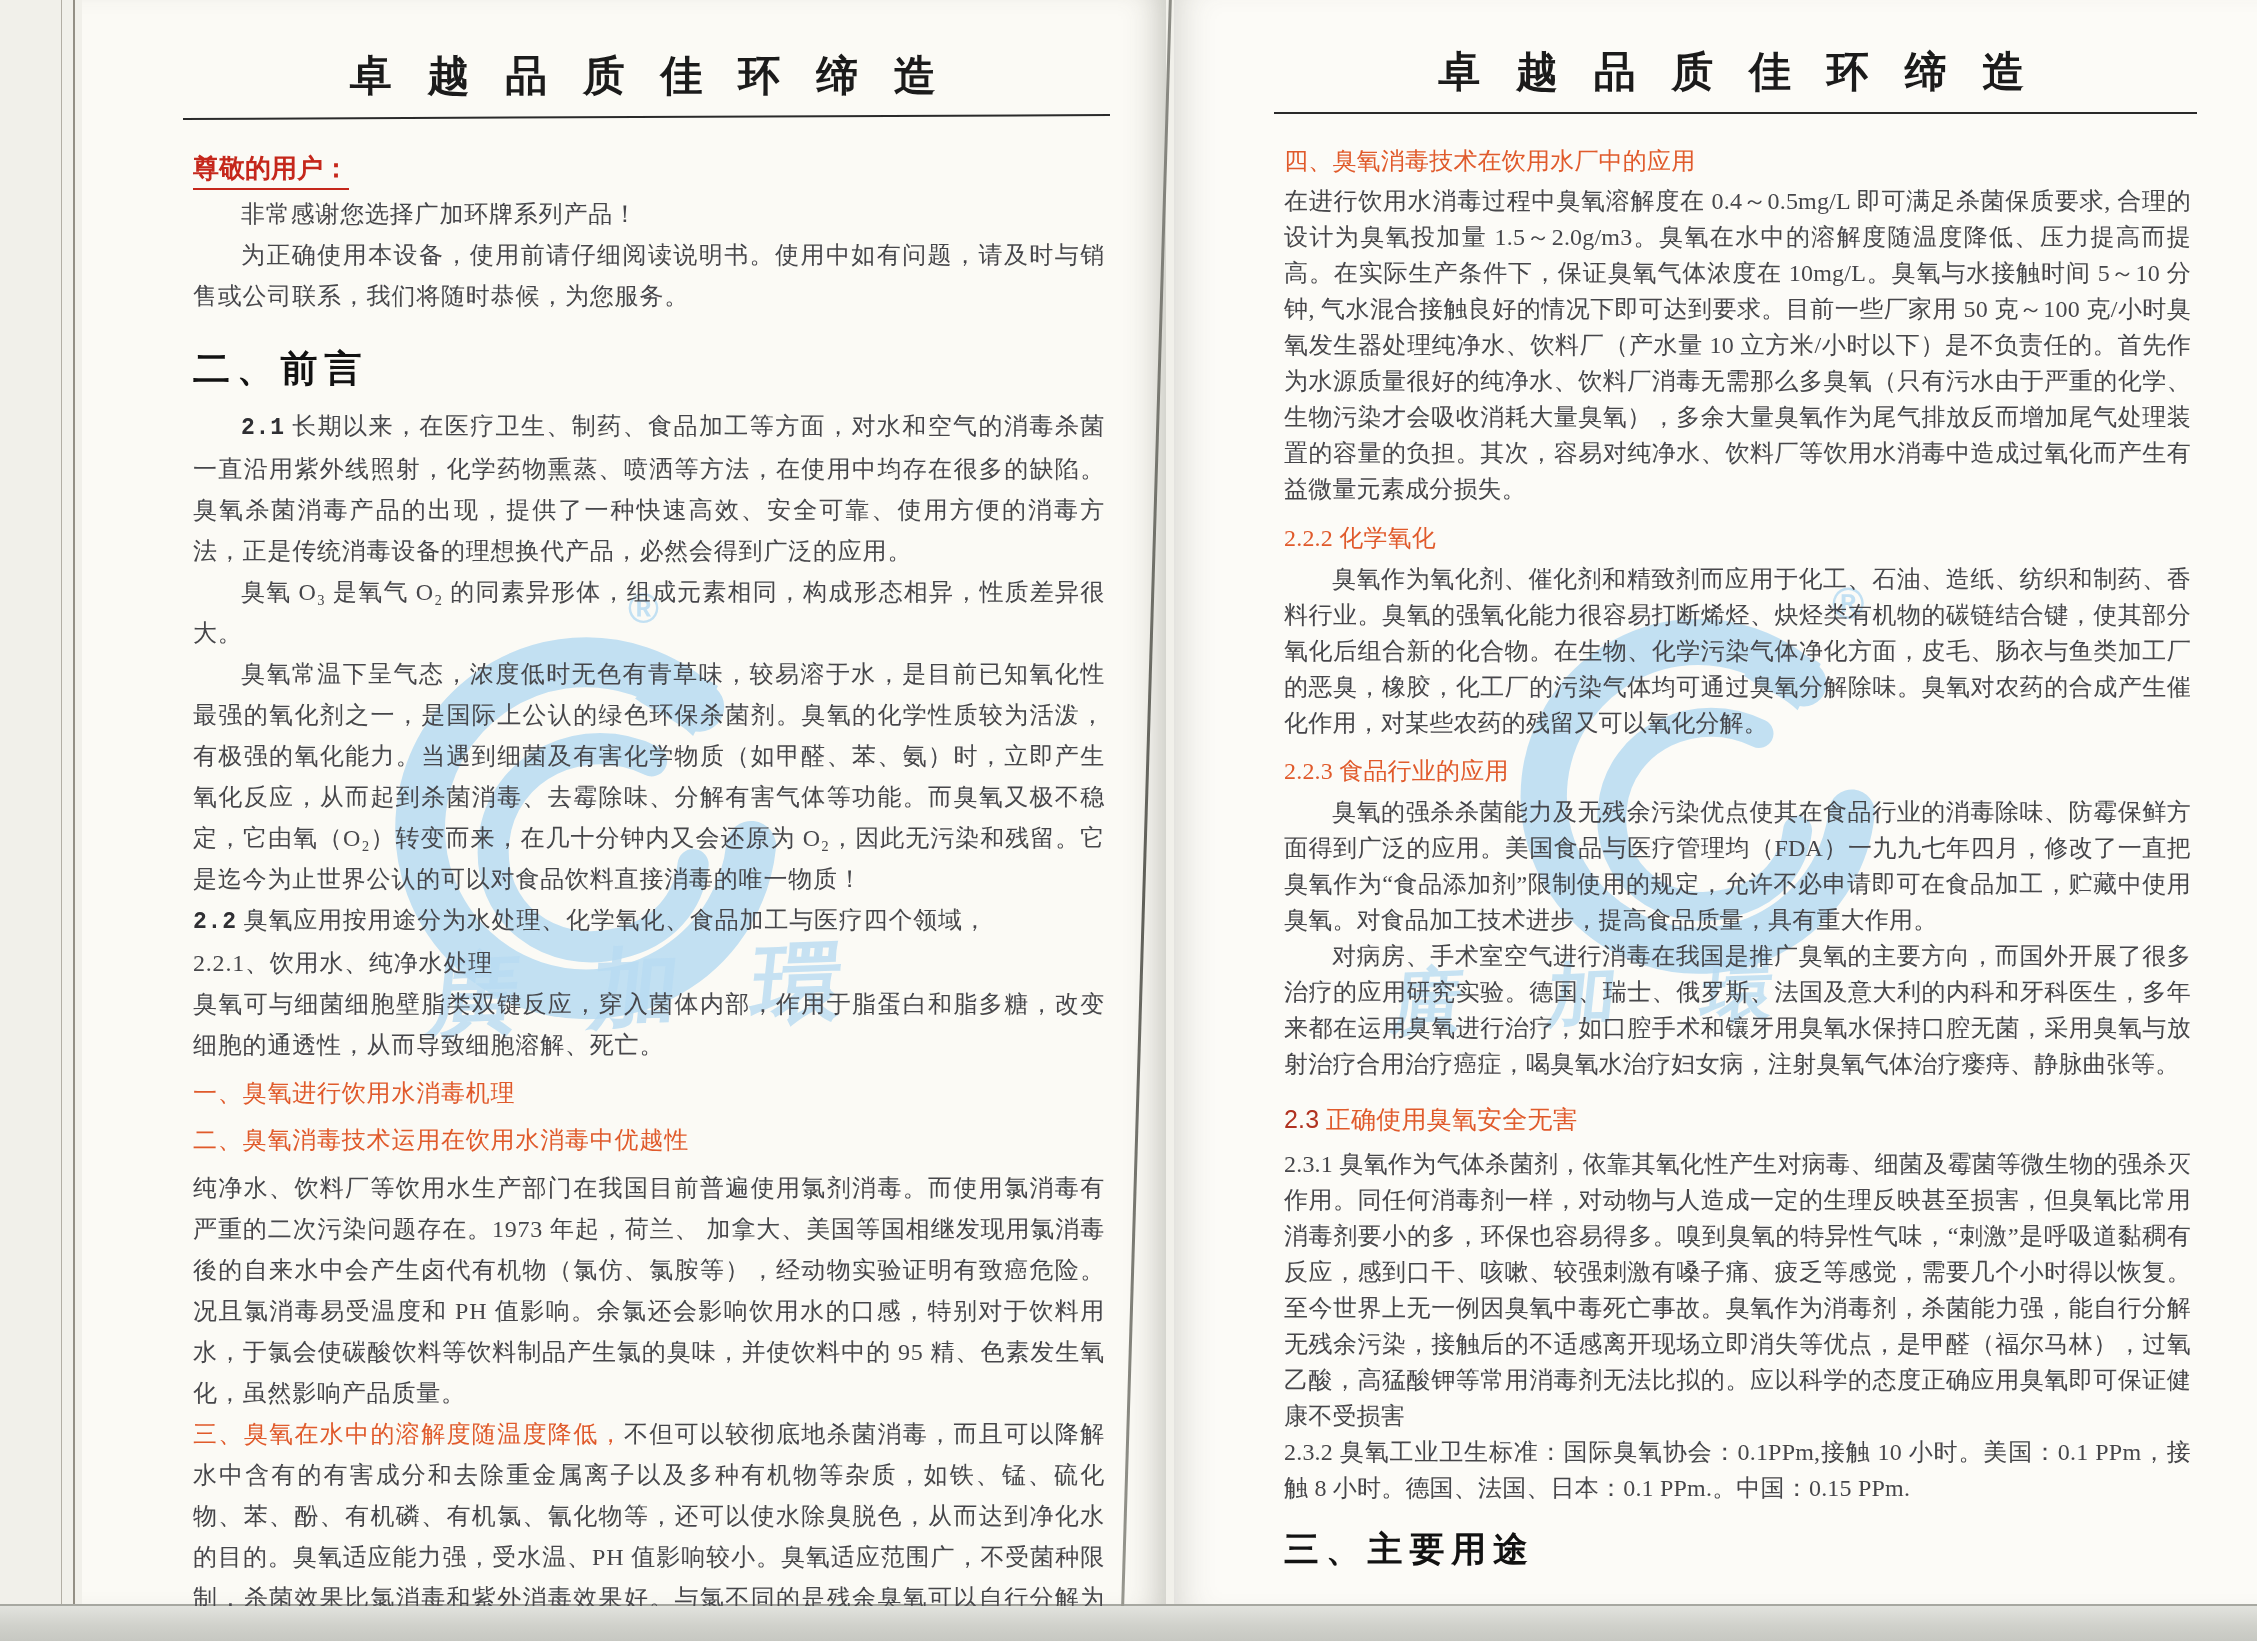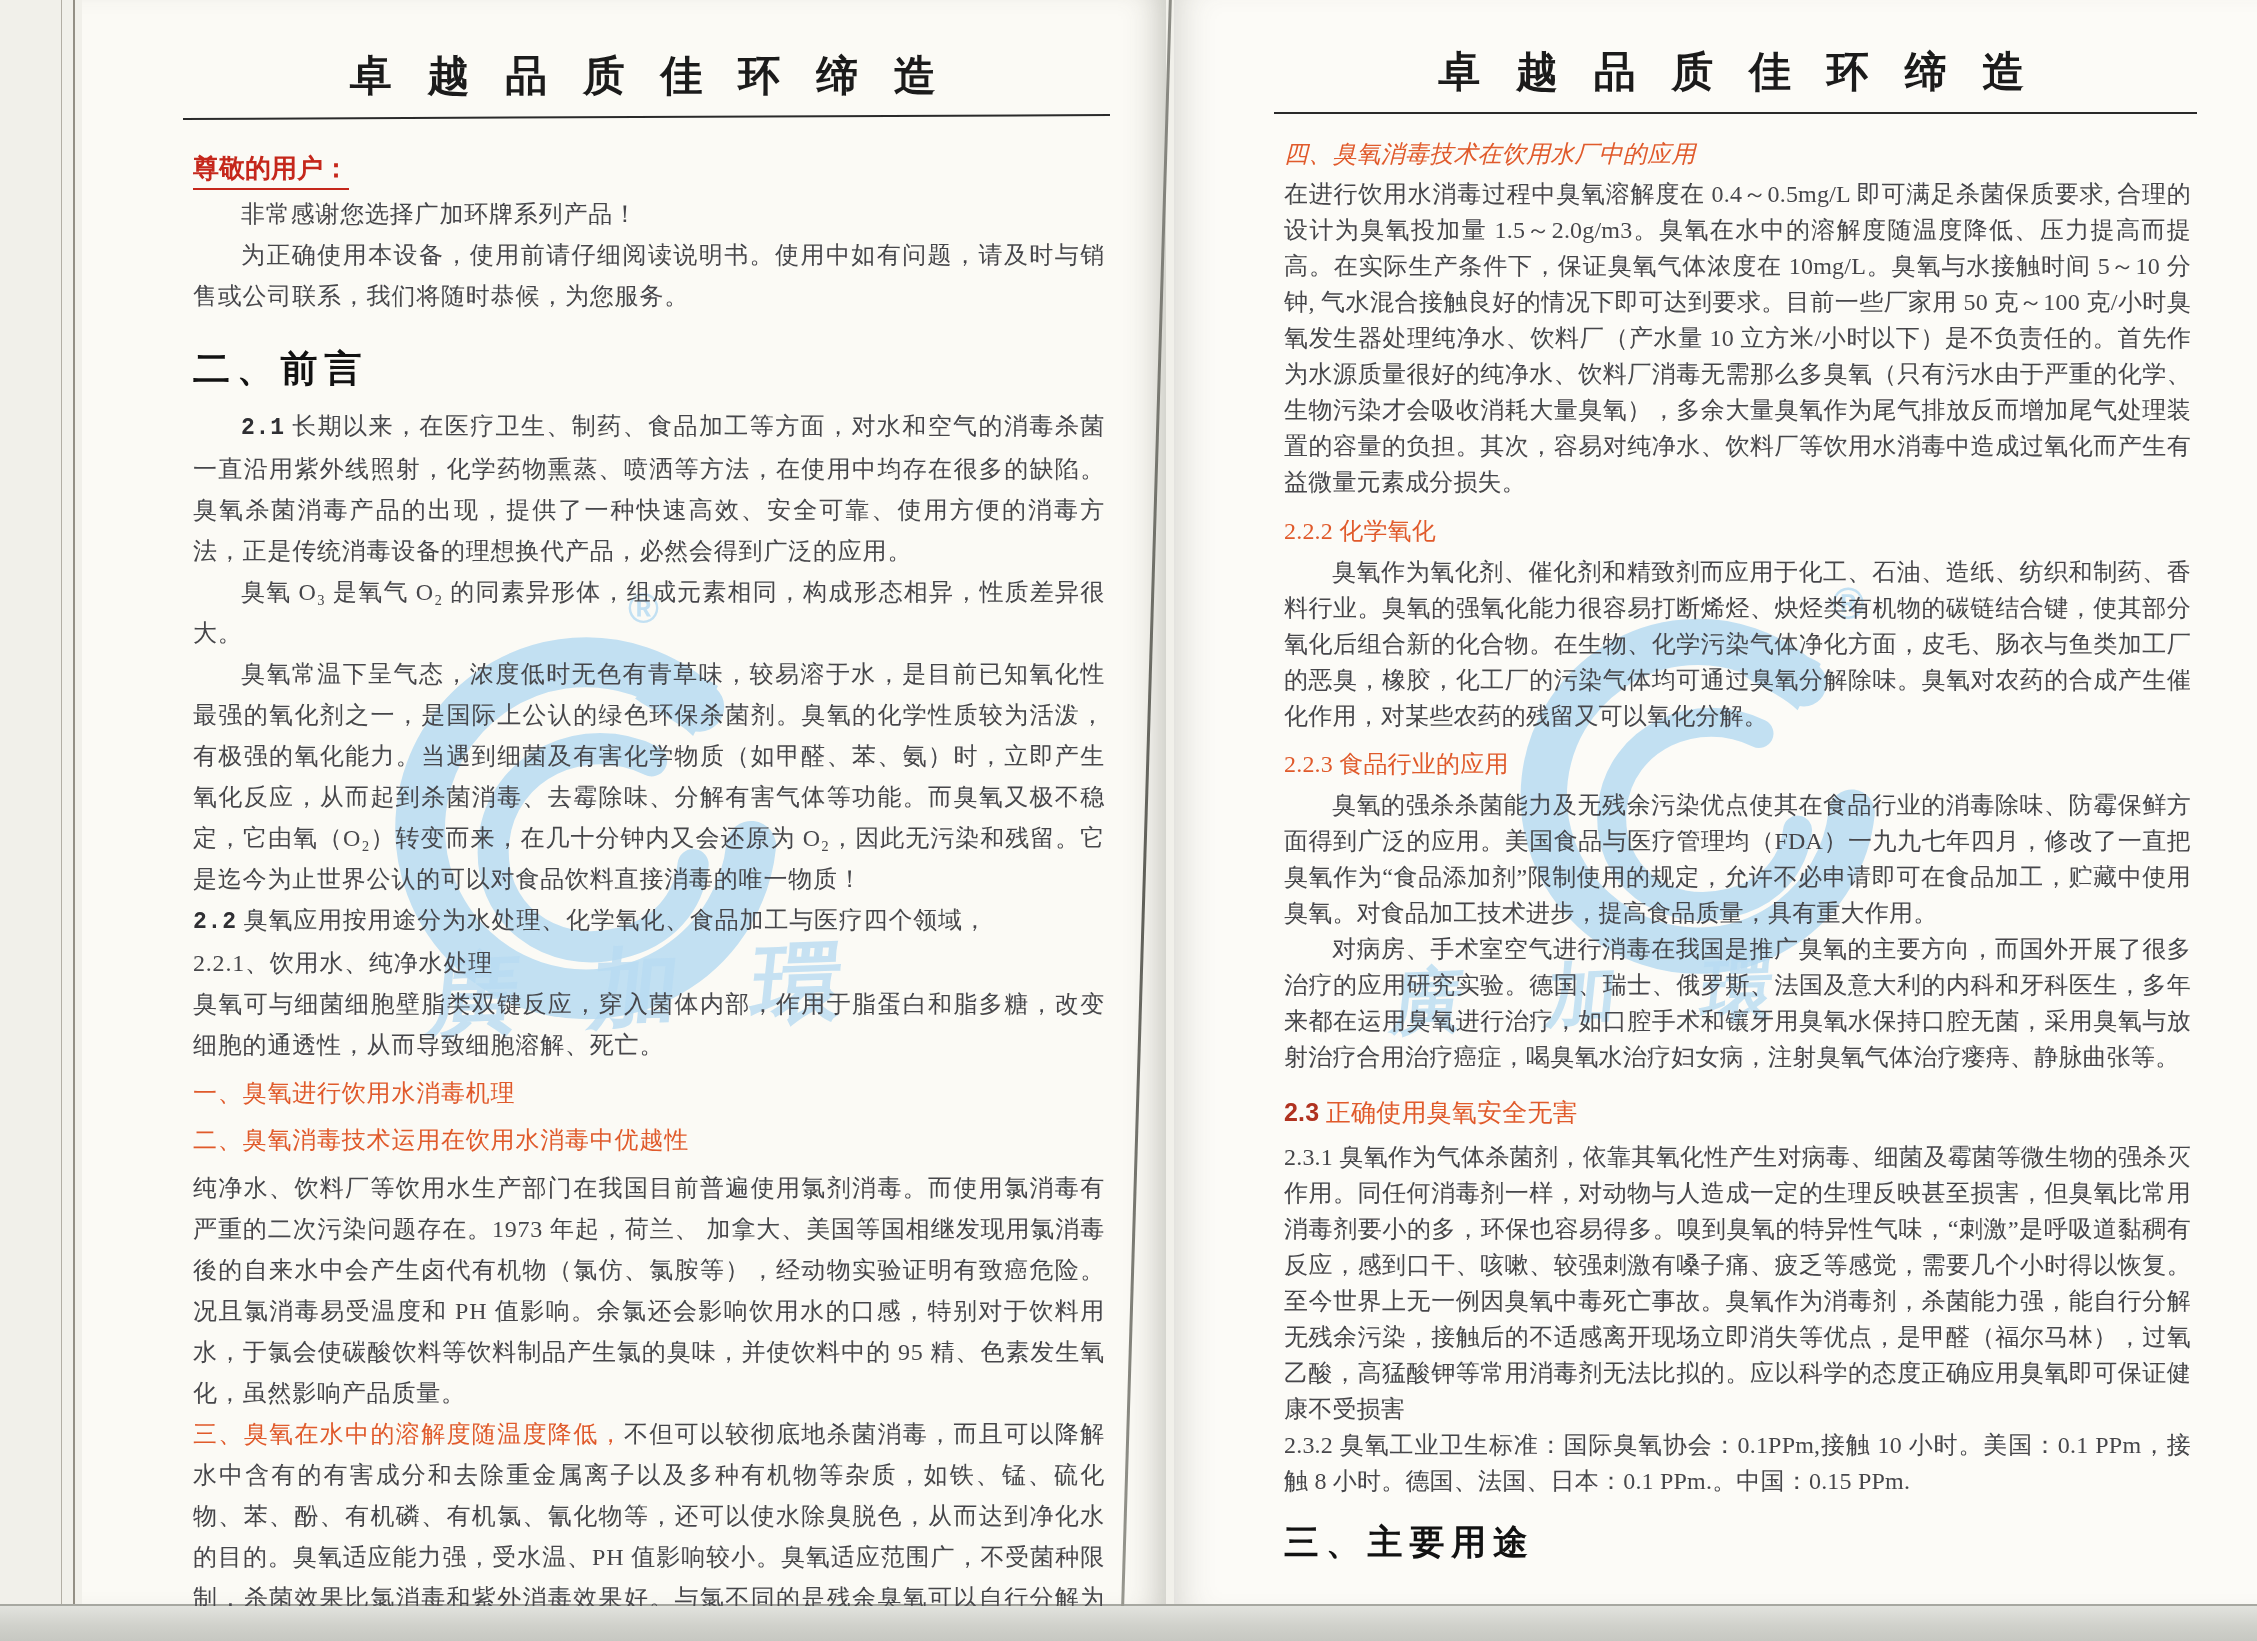--- a/index.html
+++ b/index.html
@@ -42,22 +42,22 @@
   .indent{text-indent:2em;}
   .orange{color:var(--accent);}
   .bnum{font-weight:bold;color:#2f2f33;font-family:Liberation Mono, monospace;font-size:23px;}
   .salutation{color:var(--red);font-weight:bold;font-size:26px;margin:33px 0 3.9px 0;font-family:Liberation Serif, serif;}
   .salutation span{display:inline-block;border-bottom:2.4px solid var(--red);padding-bottom:2.9px;}
   .big-head{font-size:37px;font-weight:bold;color:#121212;letter-spacing:6.8px;margin:29px 0 13.5px 0;line-height:46px;}
   .big-head.r{font-size:35px;margin:21px 0 11.6px 0;}
   .h-orange-l{margin:6.8px 0;}
   .h-orange-r{margin:12.6px 0 4.8px 0;}
   .h23{margin:19.3px 0 7.7px 0;font-size:25px;}
-  .h23 .num{font-weight:bold;color:#b03220;font-family:"Liberation Sans",sans-serif;}
-  .mt-gap{margin-top:22px;font-style:italic;}
+  .h23 .num{font-weight:normal;color:#b03220;font-family:"Liberation Sans",sans-serif;}
+  .mt-gap{margin-top:29px;}
 
   
   .wm{position:absolute;inset:0;z-index:1;color:var(--wm);pointer-events:none;}
   .wm-logo{position:absolute;opacity:.85;}
   .wm-logo.l{left:304px;top:628px;width:415px;height:415px;}
   .wm-logo.r{left:338px;top:610px;width:386px;height:386px;}
   .wm-chars{position:absolute;font-weight:bold;opacity:.8;transform:skewX(-8deg) rotate(-2deg);white-space:nowrap;}
   .wm-chars.l{left:348px;top:929px;font-size:89px;letter-spacing:25px;}
   .wm-chars.r{left:218px;top:948px;font-size:71px;letter-spacing:33px;}
   .wm-reg{position:absolute;font-family:"Liberation Sans",sans-serif;opacity:.85;font-weight:bold;}

